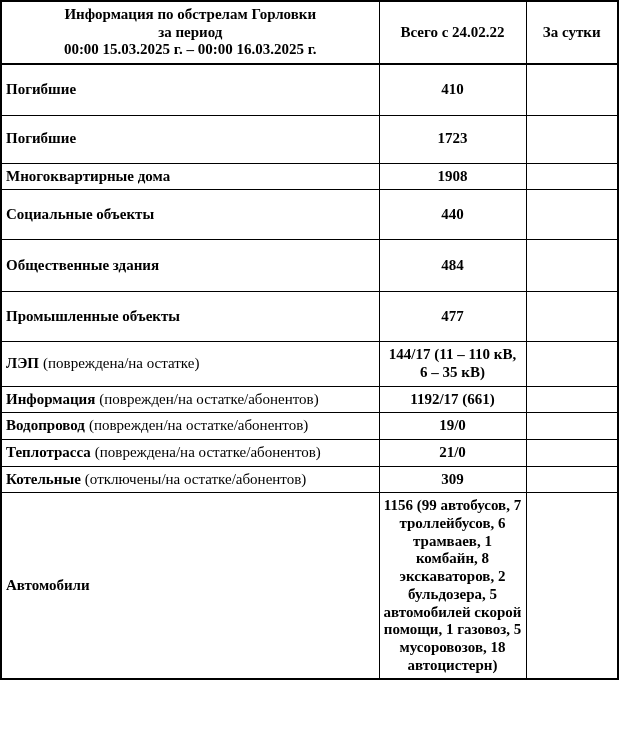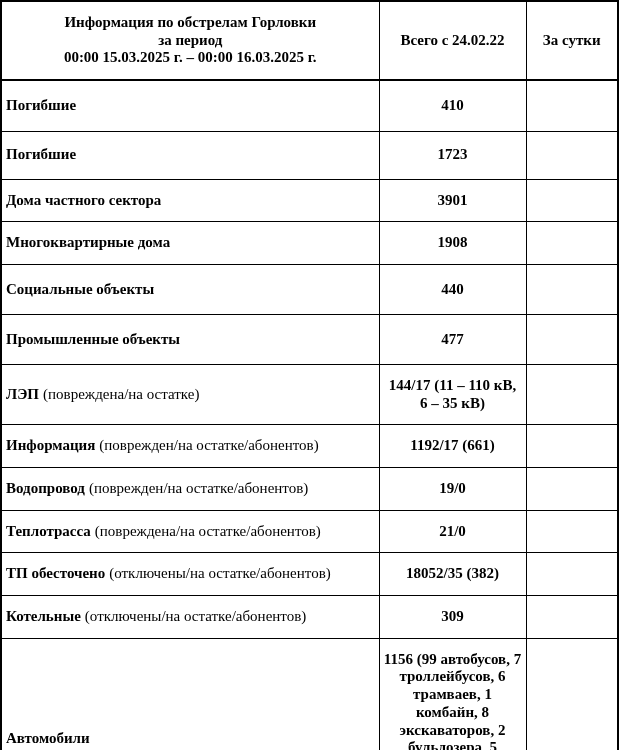--- a/index.html
+++ b/index.html
@@ -19,21 +19,21 @@
     width: 617px;
     margin: 0 auto;
     border-collapse: collapse;
     table-layout: fixed;
     border: 2px solid #000000;
     font-size: 15px;
   }
   table.report th, table.report td {
     border: 1px solid #000000;
     vertical-align: middle;
-    padding: 12px 4px;
+    padding: 4px 4px;
     line-height: 1.18;
     box-sizing: border-box;
     overflow: hidden;
   }
   thead tr { border-bottom: 2px solid #000000; }
   th.hdr {
     font-weight: bold;
     text-align: center;
     white-space: pre-line;
   }
@@ -66,33 +66,33 @@
       <tr style="height:51px">
         <td class="c1"><span class="lbl">Погибшие</span><span class="note"></span></td>
         <td class="c2 val">410</td>
         <td class="c3 val"></td>
       </tr>
       <tr style="height:48px">
         <td class="c1"><span class="lbl">Погибшие</span><span class="note"></span></td>
         <td class="c2 val">1723</td>
         <td class="c3 val"></td>
       </tr>
-      <tr style="height:27px">
-        <td class="c1"><span class="lbl">Дома частного сектора</span><span class="note"></span></td>
-        <td class="c2 val">3901</td>
-        <td class="c3 val"></td>
-      </tr>
       <tr style="height:26px">
         <td class="c1"><span class="lbl">Многоквартирные дома</span><span class="note"></span></td>
         <td class="c2 val">1908</td>
         <td class="c3 val"></td>
       </tr>
       <tr style="height:50px">
         <td class="c1"><span class="lbl">Социальные объекты</span><span class="note"></span></td>
         <td class="c2 val">440</td>
+        <td class="c3 val"></td>
+      </tr>
+      <tr style="height:52px">
+        <td class="c1"><span class="lbl">Общественные здания</span><span class="note"></span></td>
+        <td class="c2 val">484</td>
         <td class="c3 val"></td>
       </tr>
       <tr style="height:50px">
         <td class="c1"><span class="lbl">Промышленные объекты</span><span class="note"></span></td>
         <td class="c2 val">477</td>
         <td class="c3 val"></td>
       </tr>
       <tr style="height:38px">
         <td class="c1"><span class="lbl">ЛЭП</span><span class="note">(повреждена/на остатке)</span></td>
         <td class="c2 val">144/17 (11 – 110 кВ, 6 – 35 кВ)</td>
@@ -106,25 +106,20 @@
       <tr style="height:25px">
         <td class="c1"><span class="lbl">Водопровод</span><span class="note">(поврежден/на остатке/абонентов)</span></td>
         <td class="c2 val">19/0</td>
         <td class="c3 val"></td>
       </tr>
       <tr style="height:24px">
         <td class="c1"><span class="lbl">Теплотрасса</span><span class="note">(повреждена/на остатке/абонентов)</span></td>
         <td class="c2 val">21/0</td>
         <td class="c3 val"></td>
       </tr>
-      <tr style="height:30px">
-        <td class="c1"><span class="lbl">ТП обесточено</span><span class="note">(отключены/на остатке/абонентов)</span></td>
-        <td class="c2 val">18052/35 (382)</td>
-        <td class="c3 val"></td>
-      </tr>
       <tr style="height:25px">
         <td class="c1"><span class="lbl">Котельные</span><span class="note">(отключены/на остатке/абонентов)</span></td>
         <td class="c2 val">309</td>
         <td class="c3 val"></td>
       </tr>
       <tr style="height:185px">
         <td class="c1"><span class="lbl">Автомобили</span><span class="note"></span></td>
         <td class="c2 val">1156 (99 автобусов, 7 троллейбусов, 6 трамваев, 1 комбайн, 8 экскаваторов, 2 бульдозера, 5 автомобилей скорой помощи, 1 газовоз, 5 мусоровозов, 18 автоцистерн)</td>
         <td class="c3 val"></td>
       </tr>

